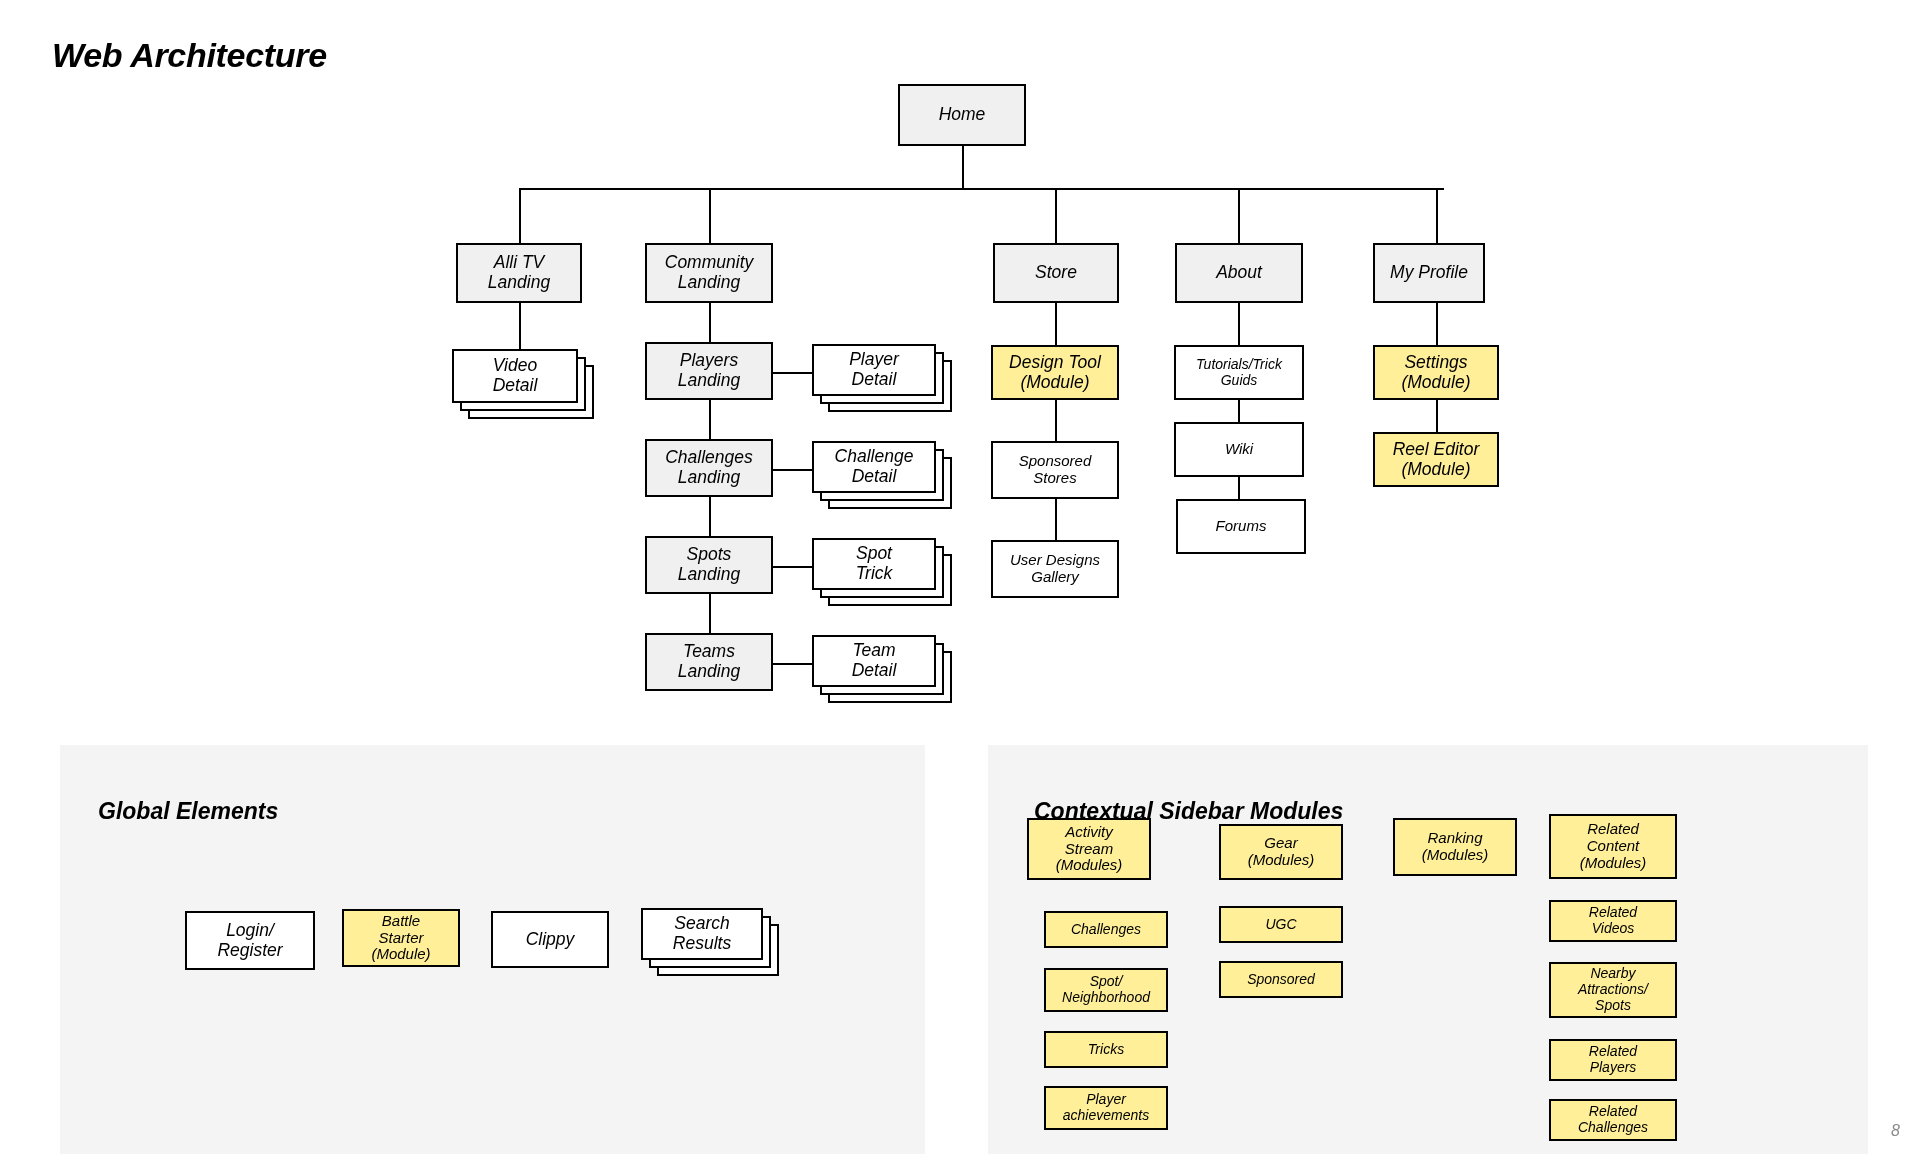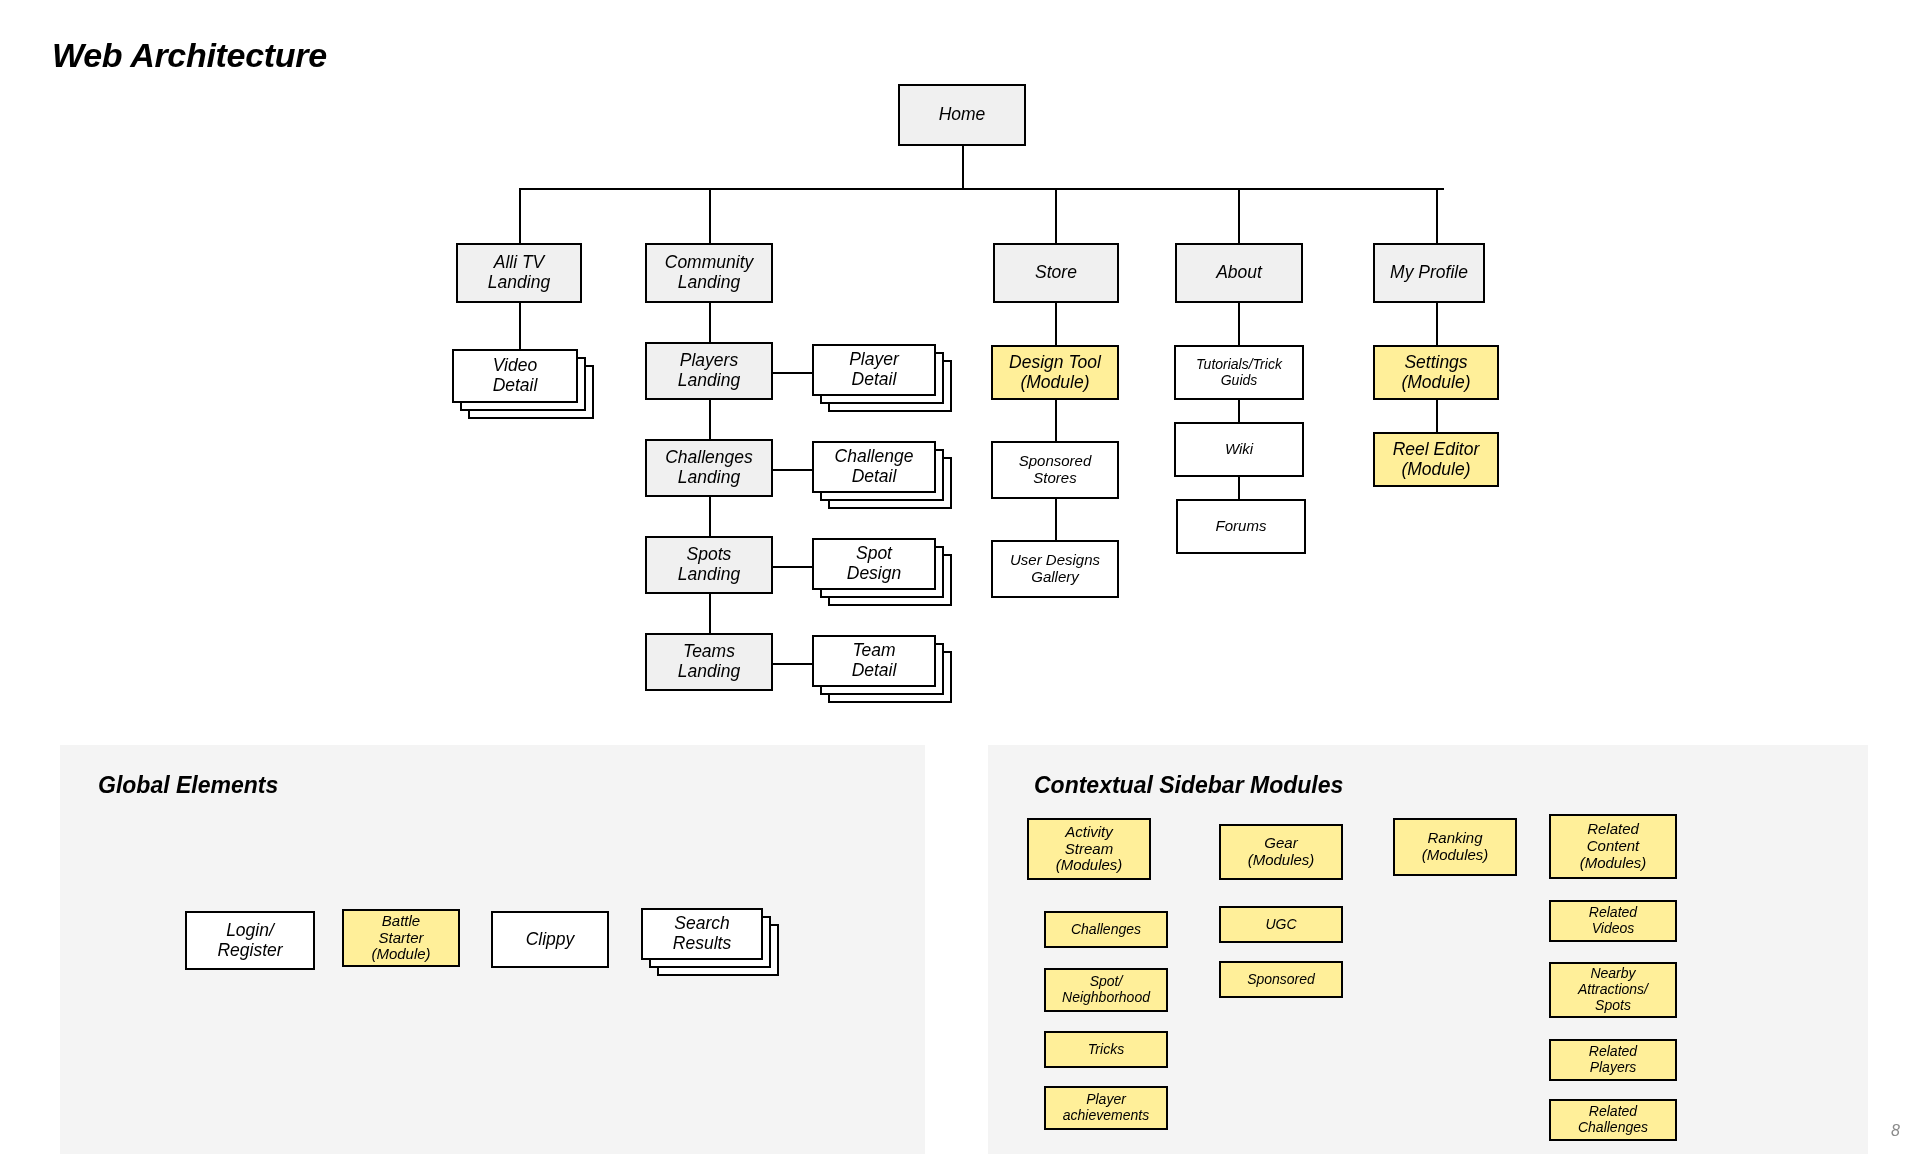--- a/index.html
+++ b/index.html
@@ -92,20 +92,21 @@
     background: #f4f4f4;
     box-sizing: border-box;
     z-index: 2;
   }
   .panel-title {
     position: absolute;
     font-size: 23px;
     font-weight: bold;
     color: #000000;
     z-index: 3;
+    margin-top: 26px;
   }
   .pagenum {
     position: absolute;
     right: 20px;
     bottom: 14px;
     font-size: 16px;
     color: #8a8a8a;
     z-index: 6;
   }
 </style>
@@ -186,21 +187,21 @@
     <div class="layer" style="left:16px; top:16px; width:124px; height:52px;"></div>
     <div class="layer" style="left:8px; top:8px; width:124px; height:52px;"></div>
     <div class="front" style="width:124px; height:52px;">Challenge
 Detail</div>
   </div>
 
   <div class="stack" style="left:812px; top:538px; width:138px; height:62px;">
     <div class="layer" style="left:16px; top:16px; width:124px; height:52px;"></div>
     <div class="layer" style="left:8px; top:8px; width:124px; height:52px;"></div>
     <div class="front" style="width:124px; height:52px;">Spot
-Design</div>
+Trick</div>
   </div>
 
   <div class="stack" style="left:812px; top:635px; width:138px; height:62px;">
     <div class="layer" style="left:16px; top:16px; width:124px; height:52px;"></div>
     <div class="layer" style="left:8px; top:8px; width:124px; height:52px;"></div>
     <div class="front" style="width:124px; height:52px;">Team
 Detail</div>
   </div>
 
   <div class="node yellow" style="left:991px; top:345px; width:128px; height:55px;">Design Tool

